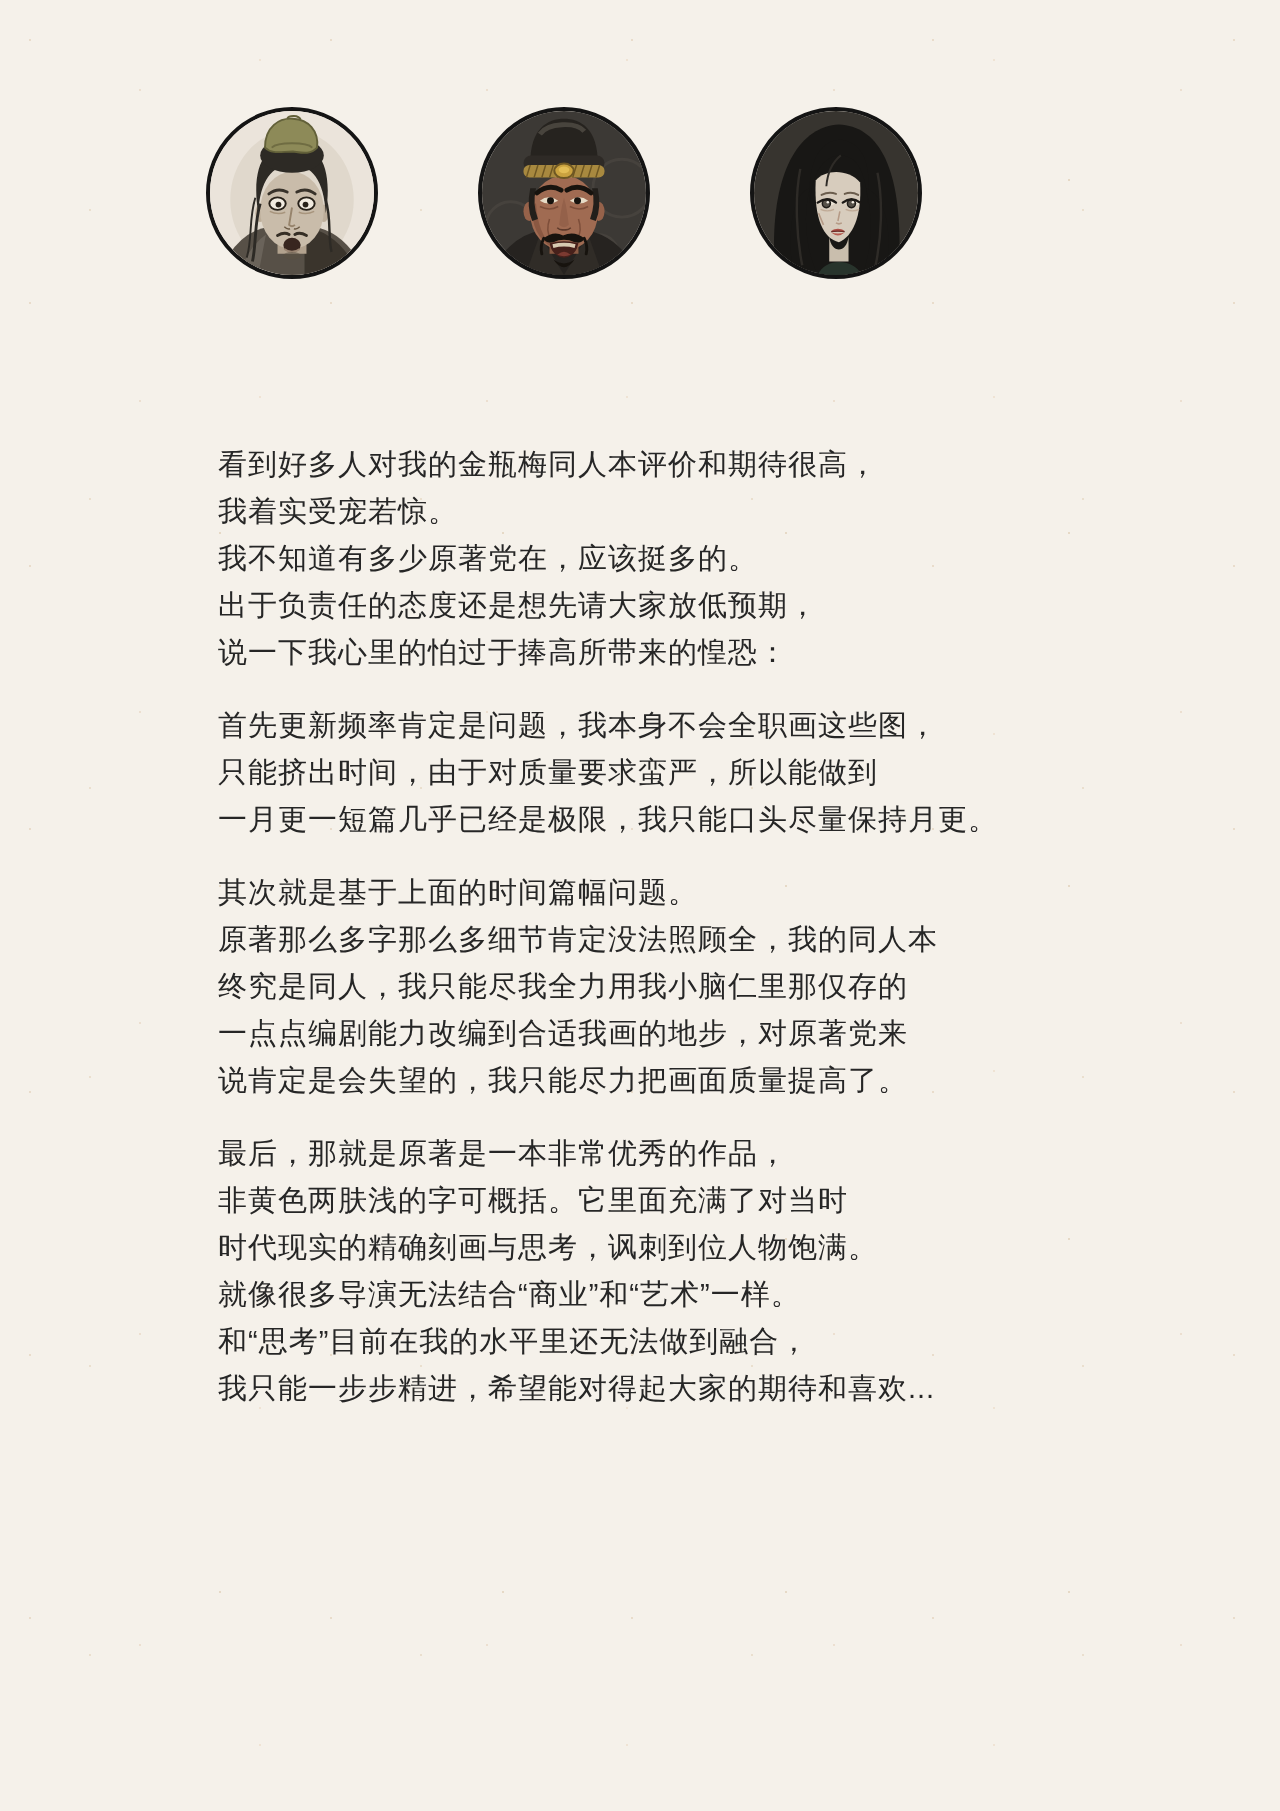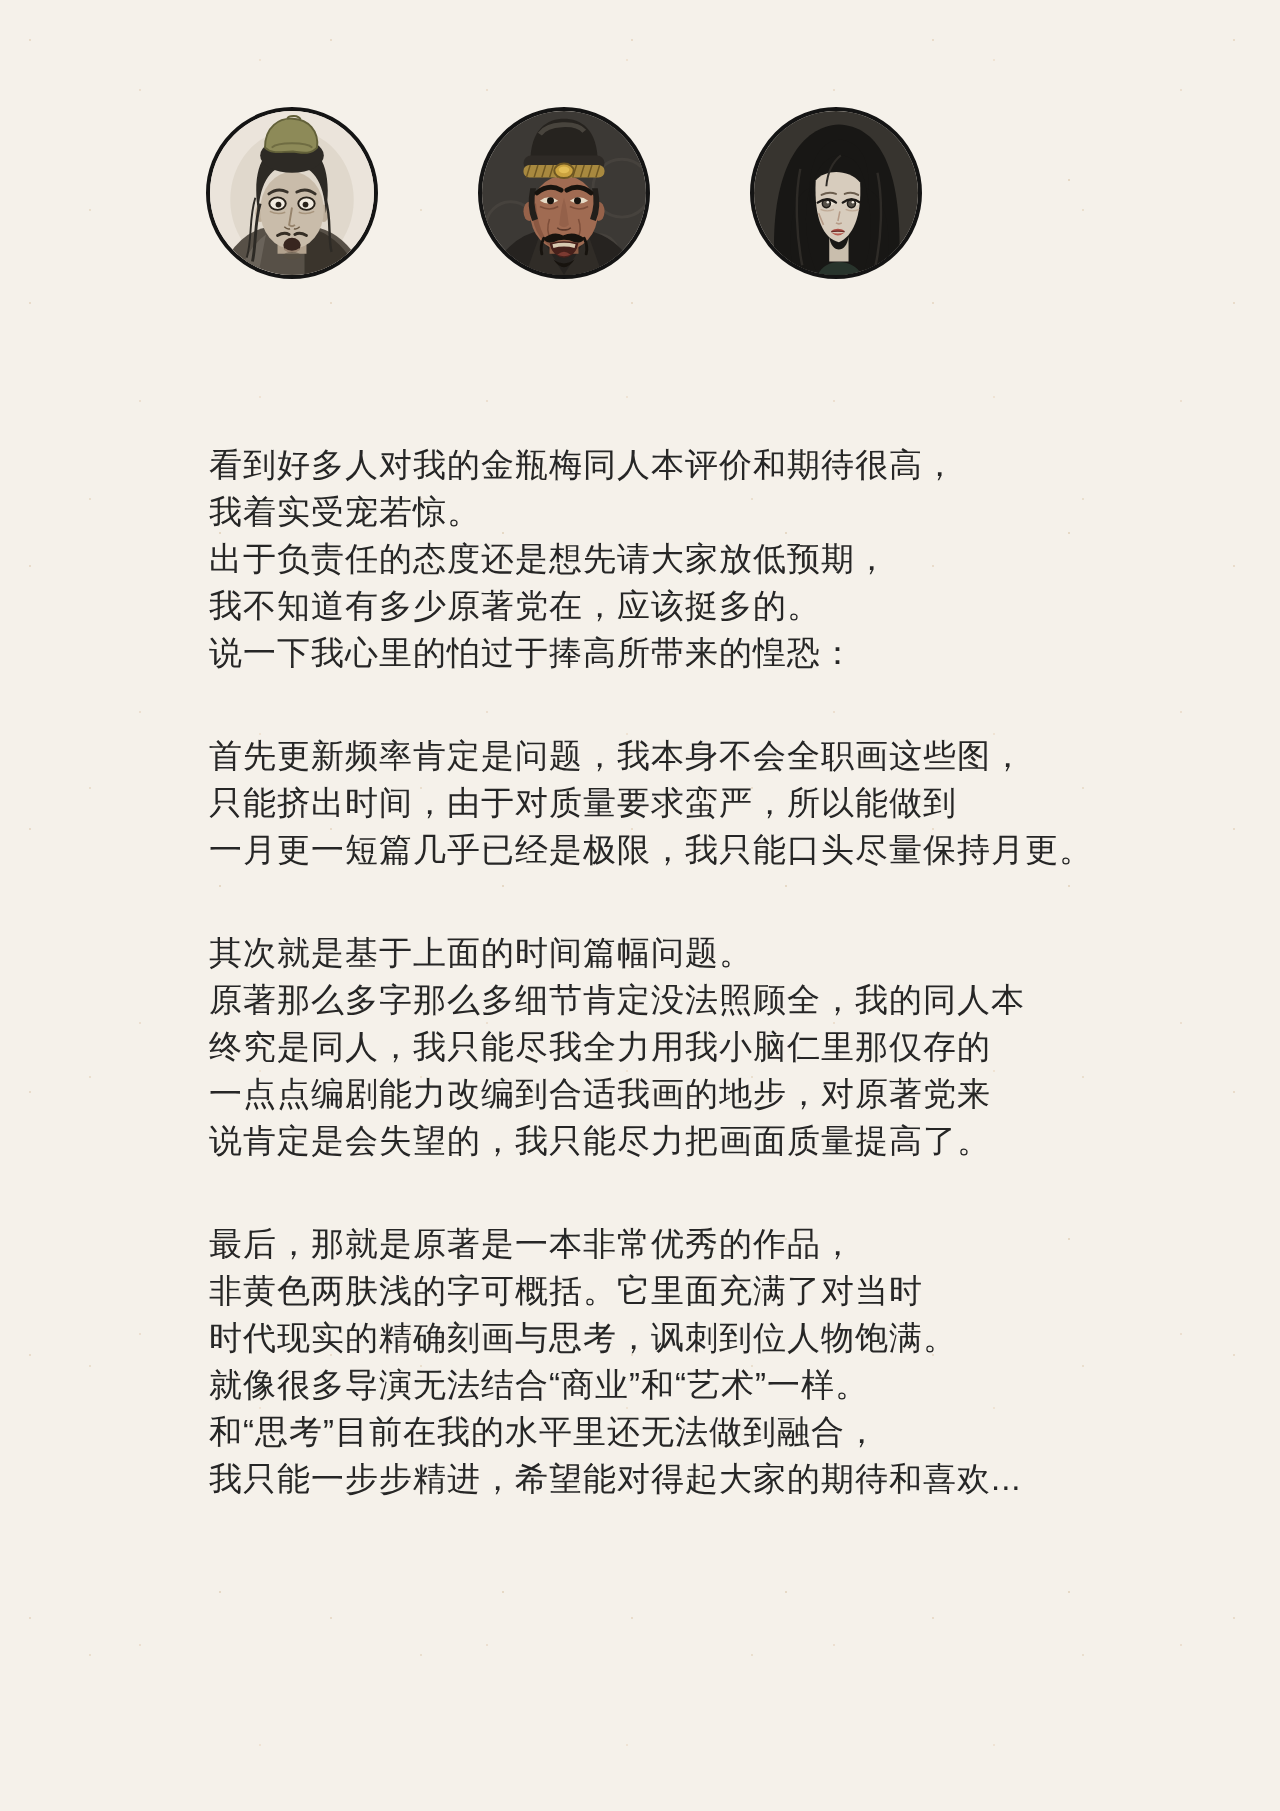--- a/index.html
+++ b/index.html
@@ -32,29 +32,29 @@
     width:164px;
     height:164px;
     border-radius:50%;
     border:4px solid var(--ring,#141414);
     overflow:hidden;
     background:#e8e2da;
   }
   .avatar svg{display:block;width:100%;height:100%;}
   .text-block{
     position:absolute;
-    left:209px;
+    left:218px;
     top:441px;
     width:860px;
     color:var(--ink,#262626);
-    font-size:33px;
+    font-size:29px;
     line-height:47px;
     letter-spacing:1px;
   }
-  .paragraph + .paragraph{margin-top:56px;}
+  .paragraph + .paragraph{margin-top:26px;}
   .text-line{white-space:nowrap;}
 </style>
 </head>
 <body>
 
 <div class="page">
 
   <div class="avatar-row">
 
     <div class="avatar">
@@ -171,22 +171,22 @@
         <path d="M66 170 C74 152 102 152 112 170 Z" fill="#2c3a30" opacity=".85"></path>
       </svg>
     </div>
 
   </div>
 
   <div class="text-block" id="text-block">
       <div class="paragraph">
         <div class="text-line">看到好多人对我的金瓶梅同人本评价和期待很高，</div>
         <div class="text-line">我着实受宠若惊。</div>
+        <div class="text-line">我不知道有多少原著党在，应该挺多的。</div>
         <div class="text-line">出于负责任的态度还是想先请大家放低预期，</div>
-        <div class="text-line">我不知道有多少原著党在，应该挺多的。</div>
         <div class="text-line">说一下我心里的怕过于捧高所带来的惶恐：</div>
       </div>
       <div class="paragraph">
         <div class="text-line">首先更新频率肯定是问题，我本身不会全职画这些图，</div>
         <div class="text-line">只能挤出时间，由于对质量要求蛮严，所以能做到</div>
         <div class="text-line">一月更一短篇几乎已经是极限，我只能口头尽量保持月更。</div>
       </div>
       <div class="paragraph">
         <div class="text-line">其次就是基于上面的时间篇幅问题。</div>
         <div class="text-line">原著那么多字那么多细节肯定没法照顾全，我的同人本</div>

